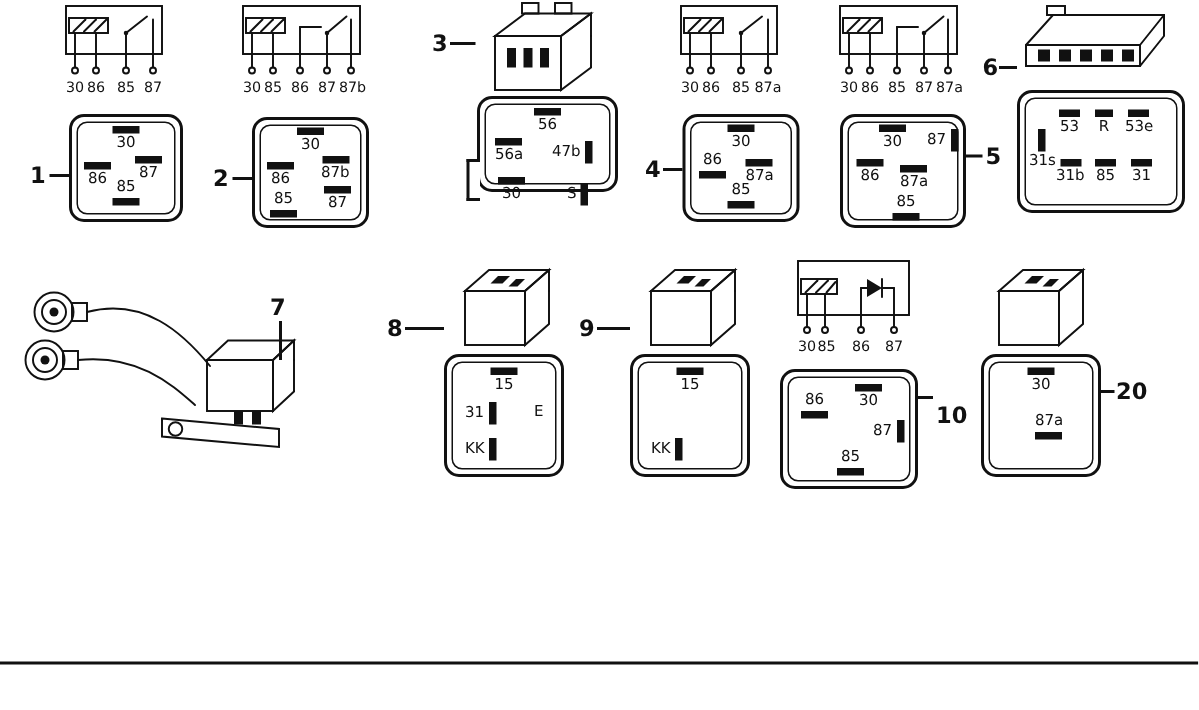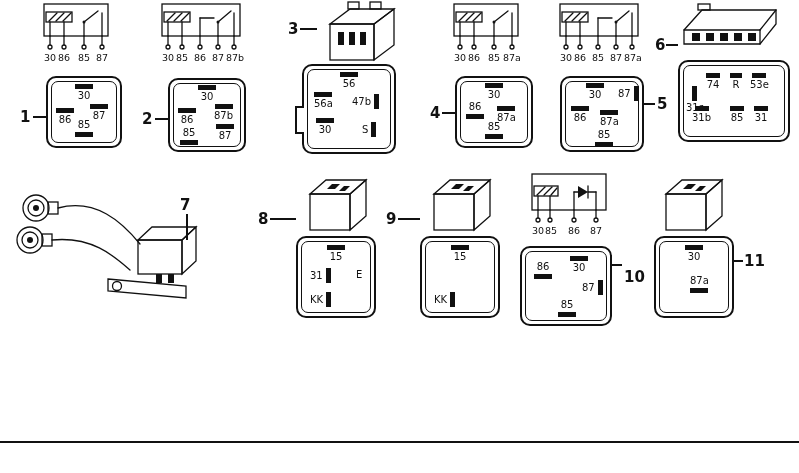--- a/index.html
+++ b/index.html
@@ -147,21 +147,21 @@
     <rect class="ln" x="30" y="0" width="11" height="7"></rect>
     <rect class="ln" x="52" y="0" width="11" height="7"></rect>
     <polygon class="ln" points="12,22 32,7 76,7 56,22"></polygon>
     <rect class="ln" x="12" y="22" width="44" height="36"></rect>
     <polygon class="ln" points="56,22 76,7 76,43 56,58"></polygon>
     <rect class="fl" x="20" y="30" width="6" height="13"></rect>
     <rect class="fl" x="31" y="30" width="6" height="13"></rect>
     <rect class="fl" x="42" y="30" width="6" height="13"></rect>
   </svg>
 
-  <div class="face" style="left:302px;top:64px;width:94px;height:90px">
+  <div class="face" style="left:318px;top:64px;width:94px;height:64px">
     <div class="inner"></div>
     <div class="tab" style="left:-9px;top:40px;width:9px;height:28px"></div>
     <div class="pin" style="left:50%;top:6px;transform:translateX(-50%)">
       <i class="bar-h"></i>
         <span class="lbl">56</span>
       </div>
     <div class="pin" style="left:10px;top:26px">
       <i class="bar-h"></i>
         <span class="lbl">56a</span>
       </div>
@@ -303,31 +303,31 @@
   </svg>
 
   <div class="face" style="left:678px;top:60px;width:112px;height:82px">
     <div class="inner"></div>
     <div class="pin" style="left:6px;top:24px">
       <i class="bar-v"></i>
         <span class="lbl">31s</span>
       </div>
     <div class="pin" style="left:26px;top:11px">
       <i class="bar-h" style="width:14px"></i>
-        <span class="lbl">74</span>
+        <span class="lbl">53</span>
       </div>
     <div class="pin" style="left:50px;top:11px">
       <i class="bar-h" style="width:12px"></i>
         <span class="lbl">R</span>
       </div>
     <div class="pin" style="left:70px;top:11px">
       <i class="bar-h" style="width:14px"></i>
         <span class="lbl">53e</span>
       </div>
-    <div class="pin" style="left:12px;top:44px">
+    <div class="pin" style="left:24px;top:44px">
       <i class="bar-h" style="width:14px"></i>
         <span class="lbl">31b</span>
       </div>
     <div class="pin" style="left:50px;top:44px">
       <i class="bar-h" style="width:14px"></i>
         <span class="lbl">85</span>
       </div>
     <div class="pin" style="left:74px;top:44px">
       <i class="bar-h" style="width:14px"></i>
         <span class="lbl">31</span>
@@ -454,21 +454,21 @@
     <div class="pin row" style="left:60px;top:32px">
       <span class="lbl">87</span>
         <i class="bar-v"></i>
       </div>
     <div class="pin" style="left:36px;top:52px">
       <span class="lbl">85</span>
         <i class="bar-h"></i>
       </div>
   </div>
 
-  <div class="num" style="left:744px;top:252px">11</div>
+  <div class="num" style="left:744px;top:252px">20</div>
   <div class="leader" style="left:734px;top:260px;width:9px;height:2px"></div>
 
   <svg class="draw" style="left:652px;top:176px" width="78" height="60" viewBox="0 0 78 60">
     <polygon class="ln" points="14,18 30,4 70,4 54,18"></polygon>
     <rect class="ln" x="14" y="18" width="40" height="36"></rect>
     <polygon class="ln" points="54,18 70,4 70,40 54,54"></polygon>
     <polygon class="fl" points="31,13 36,8 44,8 39,13"></polygon>
     <polygon class="fl" points="43,15 48,10 54,10 49,15"></polygon>
   </svg>
 

